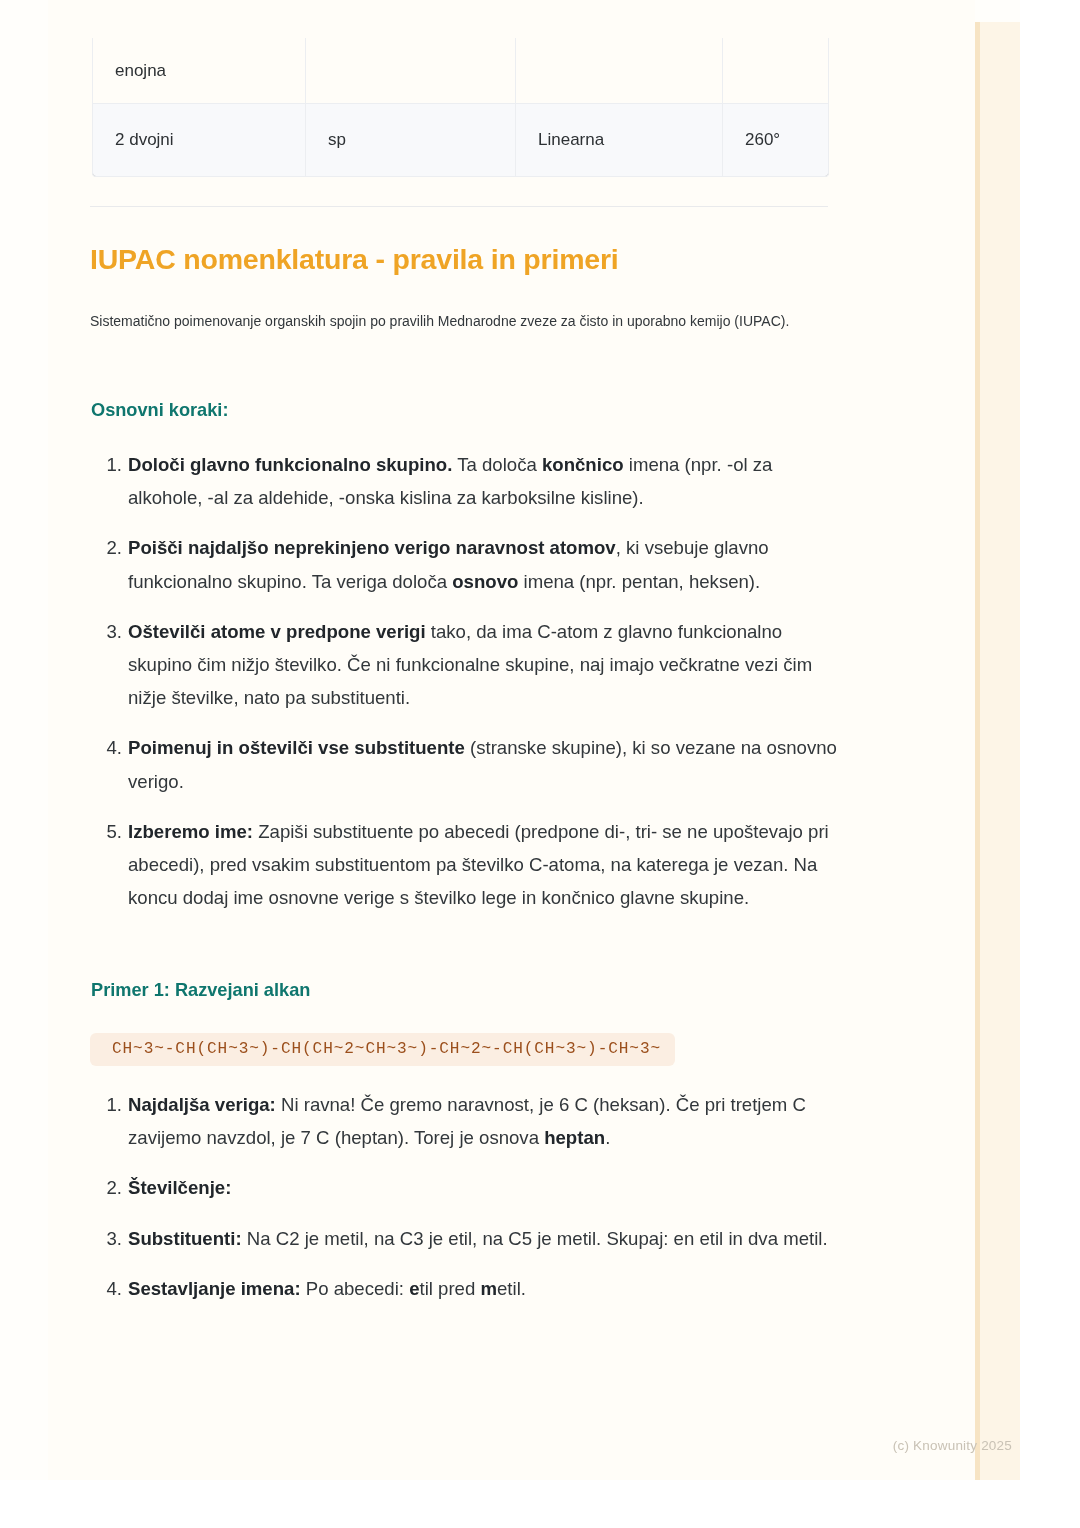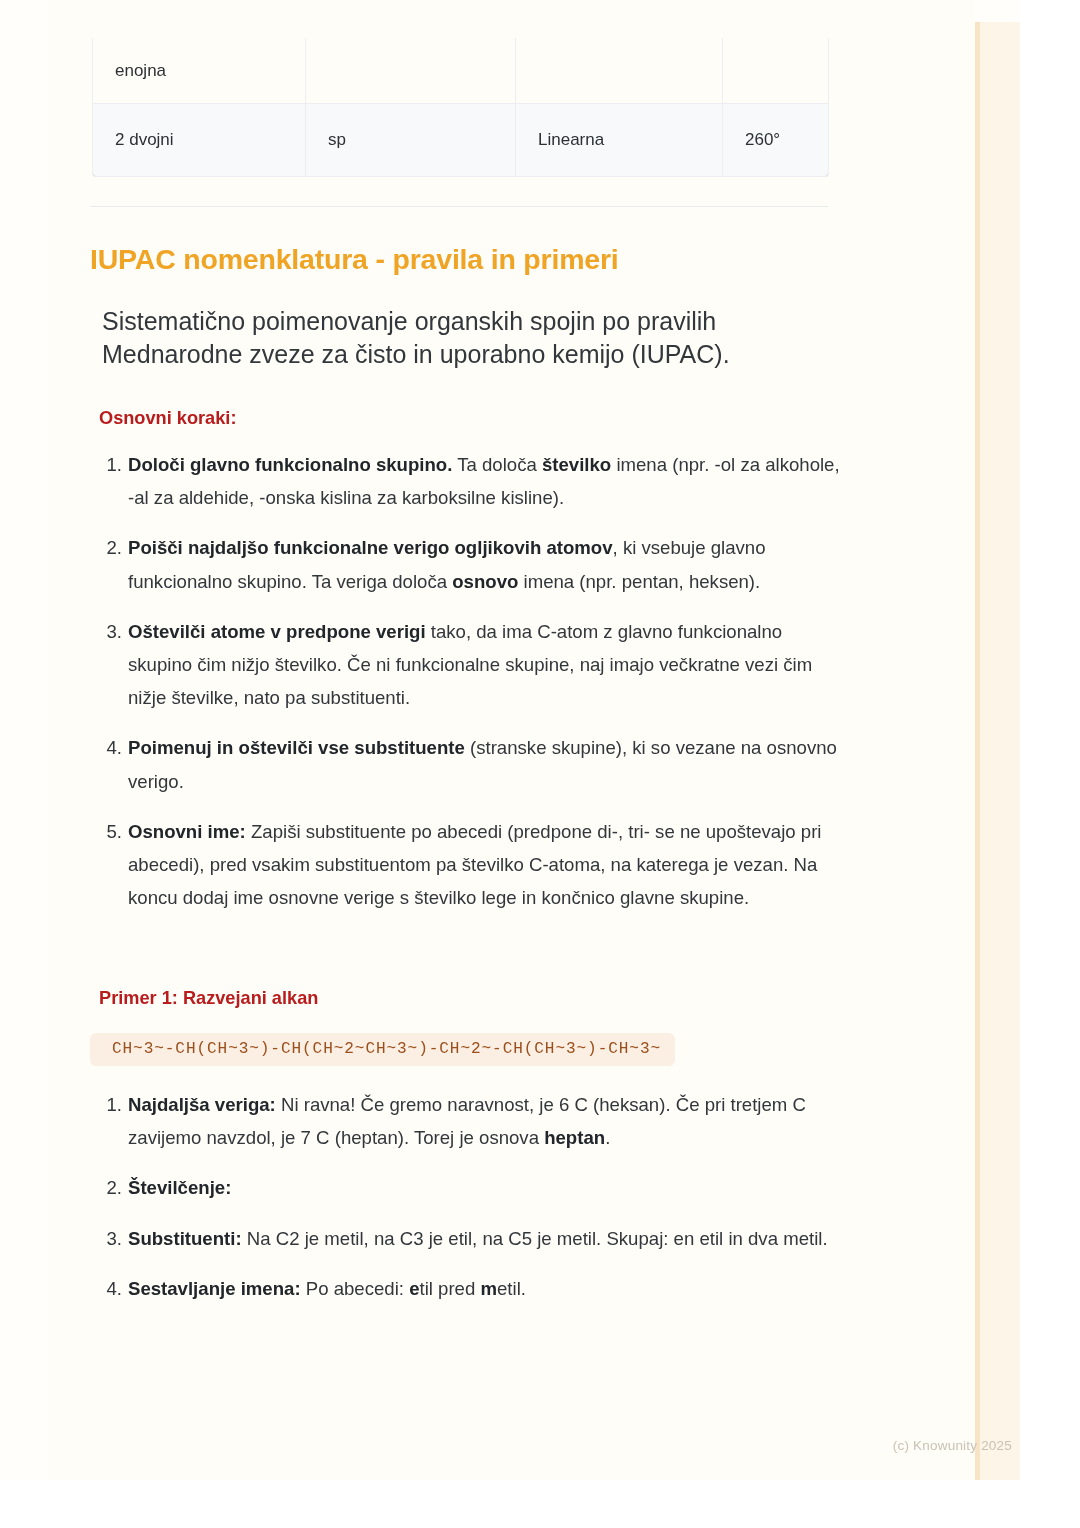--- a/index.html
+++ b/index.html
@@ -116,35 +116,35 @@
     margin: 0;
     font-size: 28.5px;
     font-weight: bold;
     letter-spacing: -0.2px;
     color: #efa425;
     font-family: "Liberation Sans", sans-serif;
   }
 
   p.lead {
     position: absolute;
-    left: 102px;
+    left: 90px;
     top: 305px;
     margin: 0;
     width: 752px;
-    font-size: 25px;
+    font-size: 14px;
     line-height: 33px;
     color: #32373b;
   }
 
   p.subhead {
     position: absolute;
-    margin: 9px;
+    margin: 1px;
     font-size: 18.2px;
     font-weight: bold;
-    color: #b91c1c;
+    color: #0f766e;
   }
   #subhead-steps { left: 90px; top: 399px; }
   #subhead-primer { left: 90px; top: 979px; }
 
   
   ol.steps, ol.example {
     position: absolute;
     margin: 0;
     padding: 0;
     list-style: none;
@@ -256,33 +256,33 @@
   <div class="divider"></div>
 
   <h2 class="section-title">IUPAC nomenklatura - pravila in primeri</h2>
 
   <p class="lead">Sistematično poimenovanje organskih spojin po pravilih Mednarodne zveze za čisto in uporabno kemijo (IUPAC).</p>
 
   <p class="subhead" id="subhead-steps">Osnovni koraki:</p>
 
   <ol class="steps" id="list-steps">
     <li>
-      <span class="num">1.</span><span class="bold">Določi glavno funkcionalno skupino.</span><span> Ta določa </span><span class="bold">številko</span><span> imena (npr. -ol za alkohole, -al za aldehide, -onska kislina za karboksilne kisline).</span>
-    </li>
-    <li>
-      <span class="num">2.</span><span class="bold">Poišči najdaljšo funkcionalne verigo ogljikovih atomov</span><span>, ki vsebuje glavno funkcionalno skupino. Ta veriga določa </span><span class="bold">osnovo</span><span> imena (npr. pentan, heksen).</span>
+      <span class="num">1.</span><span class="bold">Določi glavno funkcionalno skupino.</span><span> Ta določa </span><span class="bold">končnico</span><span> imena (npr. -ol za alkohole, -al za aldehide, -onska kislina za karboksilne kisline).</span>
+    </li>
+    <li>
+      <span class="num">2.</span><span class="bold">Poišči najdaljšo neprekinjeno verigo naravnost atomov</span><span>, ki vsebuje glavno funkcionalno skupino. Ta veriga določa </span><span class="bold">osnovo</span><span> imena (npr. pentan, heksen).</span>
     </li>
     <li>
       <span class="num">3.</span><span class="bold">Oštevilči atome v predpone verigi</span><span> tako, da ima C-atom z glavno funkcionalno skupino čim nižjo številko. Če ni funkcionalne skupine, naj imajo večkratne vezi čim nižje številke, nato pa substituenti.</span>
     </li>
     <li>
       <span class="num">4.</span><span class="bold">Poimenuj in oštevilči vse substituente</span><span> (stranske skupine), ki so vezane na osnovno verigo.</span>
     </li>
     <li>
-      <span class="num">5.</span><span class="bold">Osnovni ime:</span><span> Zapiši substituente po abecedi (predpone di-, tri- se ne upoštevajo pri abecedi), pred vsakim substituentom pa številko C-atoma, na katerega je vezan. Na koncu dodaj ime osnovne verige s številko lege in končnico glavne skupine.</span>
+      <span class="num">5.</span><span class="bold">Izberemo ime:</span><span> Zapiši substituente po abecedi (predpone di-, tri- se ne upoštevajo pri abecedi), pred vsakim substituentom pa številko C-atoma, na katerega je vezan. Na koncu dodaj ime osnovne verige s številko lege in končnico glavne skupine.</span>
     </li>
   </ol>
 
   <p class="subhead" id="subhead-primer">Primer 1: Razvejani alkan</p>
 
   <div class="code-block">CH~3~-CH(CH~3~)-CH(CH~2~CH~3~)-CH~2~-CH(CH~3~)-CH~3~</div>
 
   <ol class="example" id="list-example">
     <li>
       <span class="num">1.</span><span class="bold">Najdaljša veriga:</span><span> Ni ravna! Če gremo naravnost, je 6 C (heksan). Če pri tretjem C zavijemo navzdol, je 7 C (heptan). Torej je osnova </span><span class="bold">heptan</span><span>.</span>

